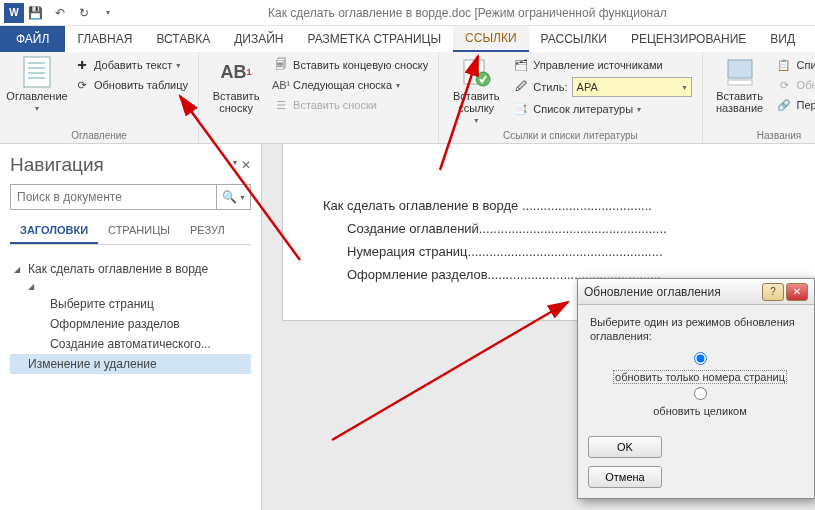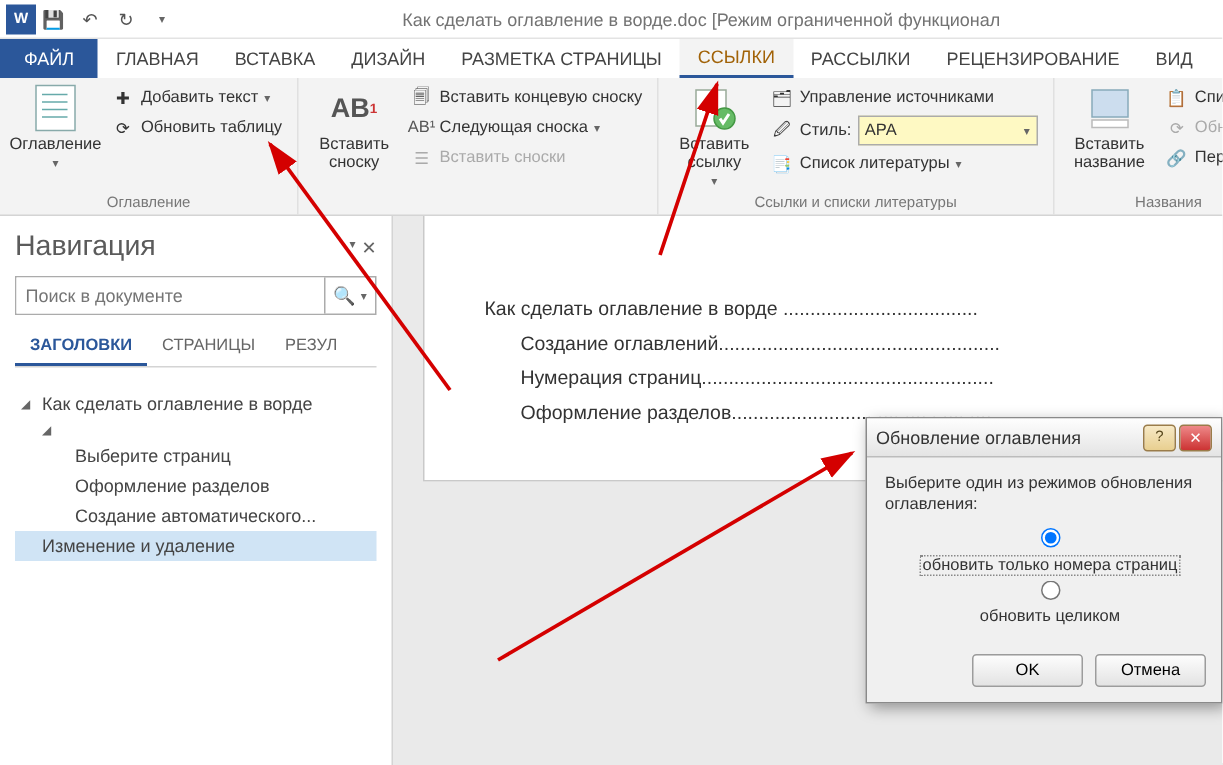--- a/index.html
+++ b/index.html
@@ -58,21 +58,21 @@
 
 .dialog { position: absolute; left: 560px; top: 278px; width: 238px; background: #f0f0f0; border: 1px solid #8a8a8a; box-shadow: 3px 3px 10px rgba(0,0,0,0.4); margin-left: 17px; }
 .dialog .dtitle { height: 26px; background: linear-gradient(#fefefe,#e4e4e4); border-bottom: 1px solid #bcbcbc; display: flex; align-items: center; padding: 0 6px; font-size: 12px; }
 .dialog .dtitle .dtxt { flex: 1; }
 .dialog .dtitle .dbtn { width: 22px; height: 18px; margin-left: 2px; border: 1px solid #9a7c4a; border-radius: 3px; display: flex; align-items: center; justify-content: center; font-size: 10px; }
 .dialog .dtitle .dbtn.help { background: linear-gradient(#f7e9c6,#e8cf90); color: #5a4a1f; }
 .dialog .dtitle .dbtn.close { background: linear-gradient(#e88,#c33); color: #fff; }
 .dialog .dbody { padding: 10px 12px; font-size: 11px; }
 .dialog .dbody .prompt { margin-bottom: 8px; line-height: 1.3; }
 .dialog .dbody label { display: flex; align-items: center; gap: 5px; margin: 3px 0 3px 8px; flex-direction: column; }
-.dialog .dbtns { display: flex; justify-content: flex-end; gap: 8px; padding: 6px 10px 10px 10px; }
+.dialog .dbtns { display: flex; gap: 8px; padding: 6px 10px 10px 10px; flex-direction: column; }
 .dialog .dbtns button { width: 74px; height: 22px; font-size: 11px; background: linear-gradient(#fdfdfd,#e3e3e3); border: 1px solid #9c9c9c; border-radius: 3px; cursor: pointer; }
 
 
 svg.overlay { position: absolute; left: 0; top: 0; pointer-events: none; }
 </style>
 </head>
 <body>
 
 <div class="titlebar">
   <div class="word-icon">W</div>

